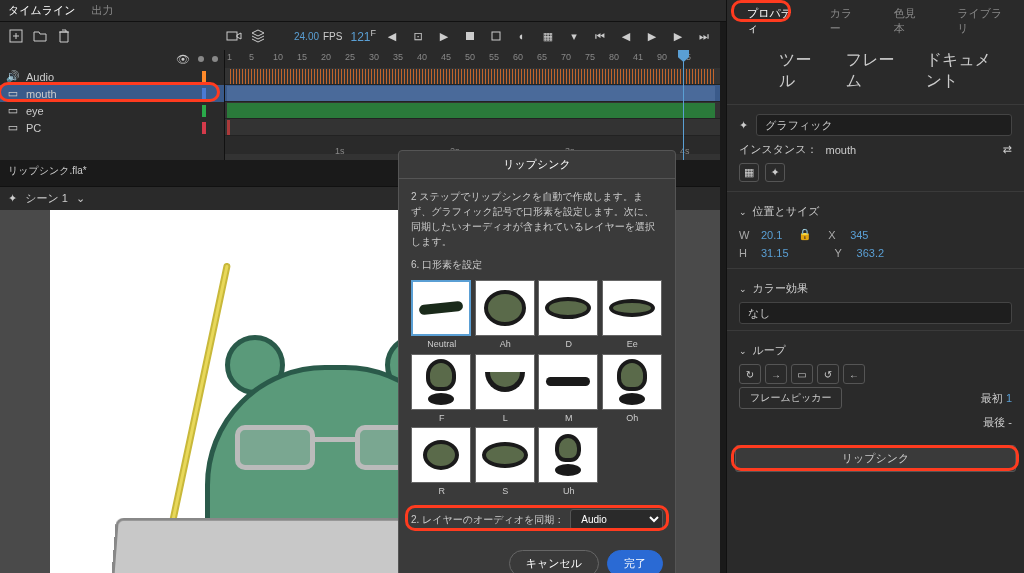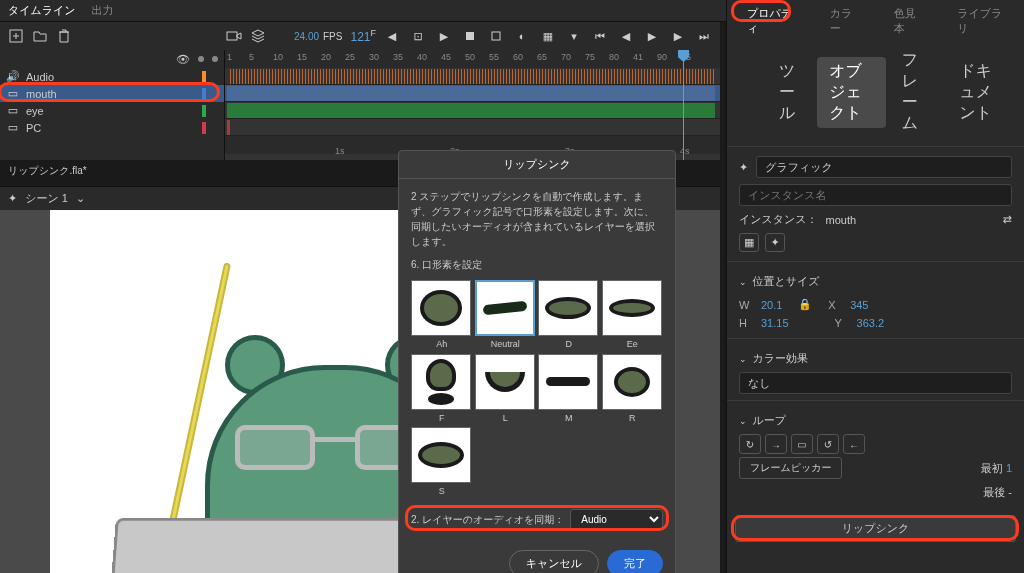--- a/index.html
+++ b/index.html
@@ -270,31 +270,31 @@
     </div>
   </div>
 </div>
 
 <div class="dialog">
   <div class="dlg-title">リップシンク</div>
   <div class="dlg-body">
     <p>2 ステップでリップシンクを自動で作成します。まず、グラフィック記号で口形素を設定します。次に、同期したいオーディオが含まれているレイヤーを選択します。</p>
     <p>6. 口形素を設定</p>
     <div class="viseme-grid">
+      <div class="viseme sel">
+          <div class="vimg">
+            <div class="m-neutral"></div>
+          </div>
+          <div class="vlabel">Neutral</div>
+        </div>
       <div class="viseme">
           <div class="vimg">
             <div class="mouth-shape m-oval"></div>
           </div>
           <div class="vlabel">Ah</div>
-        </div>
-      <div class="viseme sel">
-          <div class="vimg">
-            <div class="m-neutral"></div>
-          </div>
-          <div class="vlabel">Neutral</div>
         </div>
       <div class="viseme">
           <div class="vimg">
             <div class="mouth-shape m-wide"></div>
           </div>
           <div class="vlabel">D</div>
         </div>
       <div class="viseme">
           <div class="vimg">
             <div class="mouth-shape m-wide" style="height:18px"></div>
@@ -317,29 +317,47 @@
           <div class="vlabel">L</div>
         </div>
       <div class="viseme">
           <div class="vimg">
             <div class="m-line"></div>
           </div>
           <div class="vlabel">M</div>
         </div>
       <div class="viseme">
           <div class="vimg">
+            <div class="m-duo">
+              <div class="top"></div>
+              <div class="bot"></div>
+            </div>
+          </div>
+          <div class="vlabel">Oh</div>
+        </div>
+      <div class="viseme">
+          <div class="vimg">
             <div class="mouth-shape m-oval" style="width:36px;height:30px"></div>
           </div>
           <div class="vlabel">R</div>
         </div>
       <div class="viseme">
           <div class="vimg">
             <div class="mouth-shape m-wide" style="height:26px"></div>
           </div>
           <div class="vlabel">S</div>
+        </div>
+      <div class="viseme">
+          <div class="vimg">
+            <div class="m-duo">
+              <div class="top" style="width:26px;height:28px"></div>
+              <div class="bot"></div>
+            </div>
+          </div>
+          <div class="vlabel">Uh</div>
         </div>
     </div>
     <div class="sync-row">
       <span>2. レイヤーのオーディオを同期：</span>
       <select><option>Audio</option></select>
       <div class="hl-red" style="left:-6px; top:-4px; width:264px; height:26px;"></div>
     </div>
   </div>
   <div class="dlg-footer">
     <button class="btn">キャンセル</button>
@@ -350,31 +368,27 @@
 <div class="right-panel">
   <div class="rp-tabs">
     <span class="t active">プロパティ</span>
     <span class="t">カラー</span>
     <span class="t">色見本</span>
     <span class="t">ライブラリ</span>
     <div class="hl-red" style="left:4px; top:0px; width:60px; height:22px;"></div>
   </div>
   <div class="rp-subtabs">
     <span class="st">ツール</span>
-    <span class="st active" style="position:relative">オブジェクト</span>
     <span class="st">フレーム</span>
     <span class="st">ドキュメント</span>
   </div>
   <div class="rp-section">
     <div class="rp-row">
       <span>✦</span>
       <input class="rp-input" readonly="" value="グラフィック" style="">
-    </div>
-    <div class="rp-row">
-      <input class="rp-input" placeholder="インスタンス名" style="">
     </div>
     <div class="rp-row">
       <span>インスタンス：</span>
       <span>mouth</span>
       <span style="margin-left:auto">⇄</span>
     </div>
     <div class="rp-row" style="gap:6px">
       <span class="li" style="border:1px solid #555;padding:2px 4px;border-radius:3px">▦</span>
       <span class="li" style="border:1px solid #555;padding:2px 4px;border-radius:3px">✦</span>
     </div>

